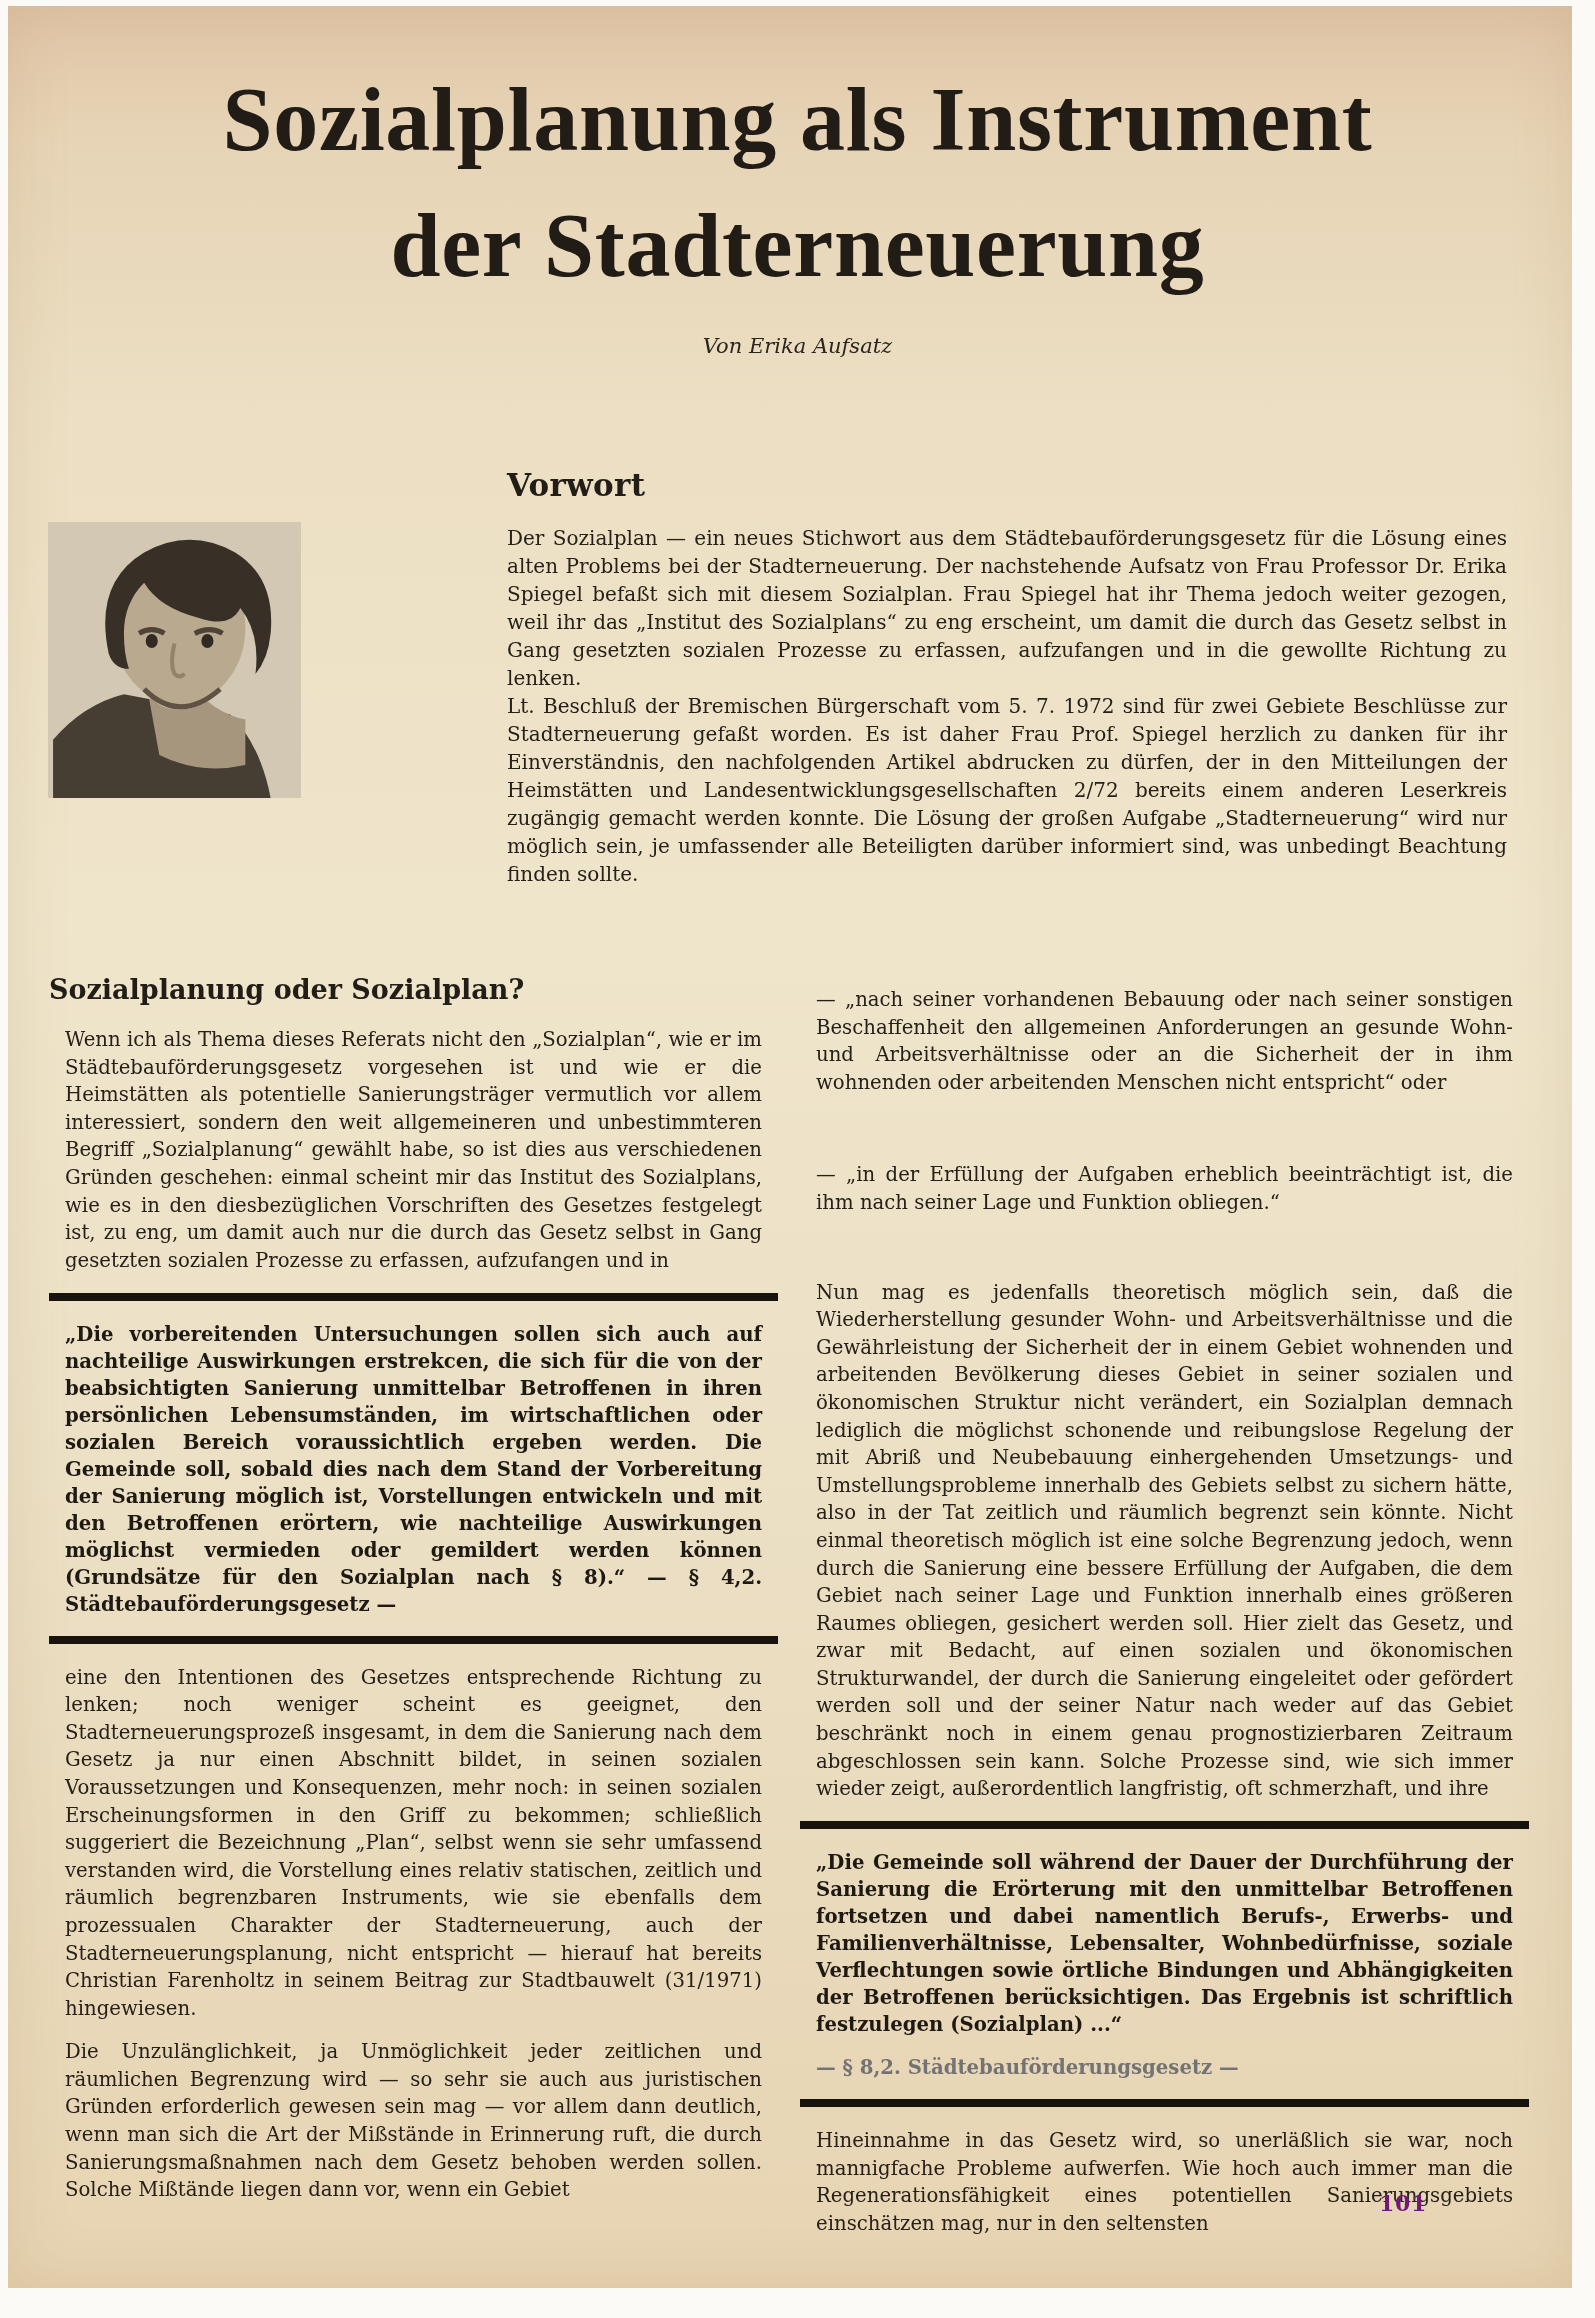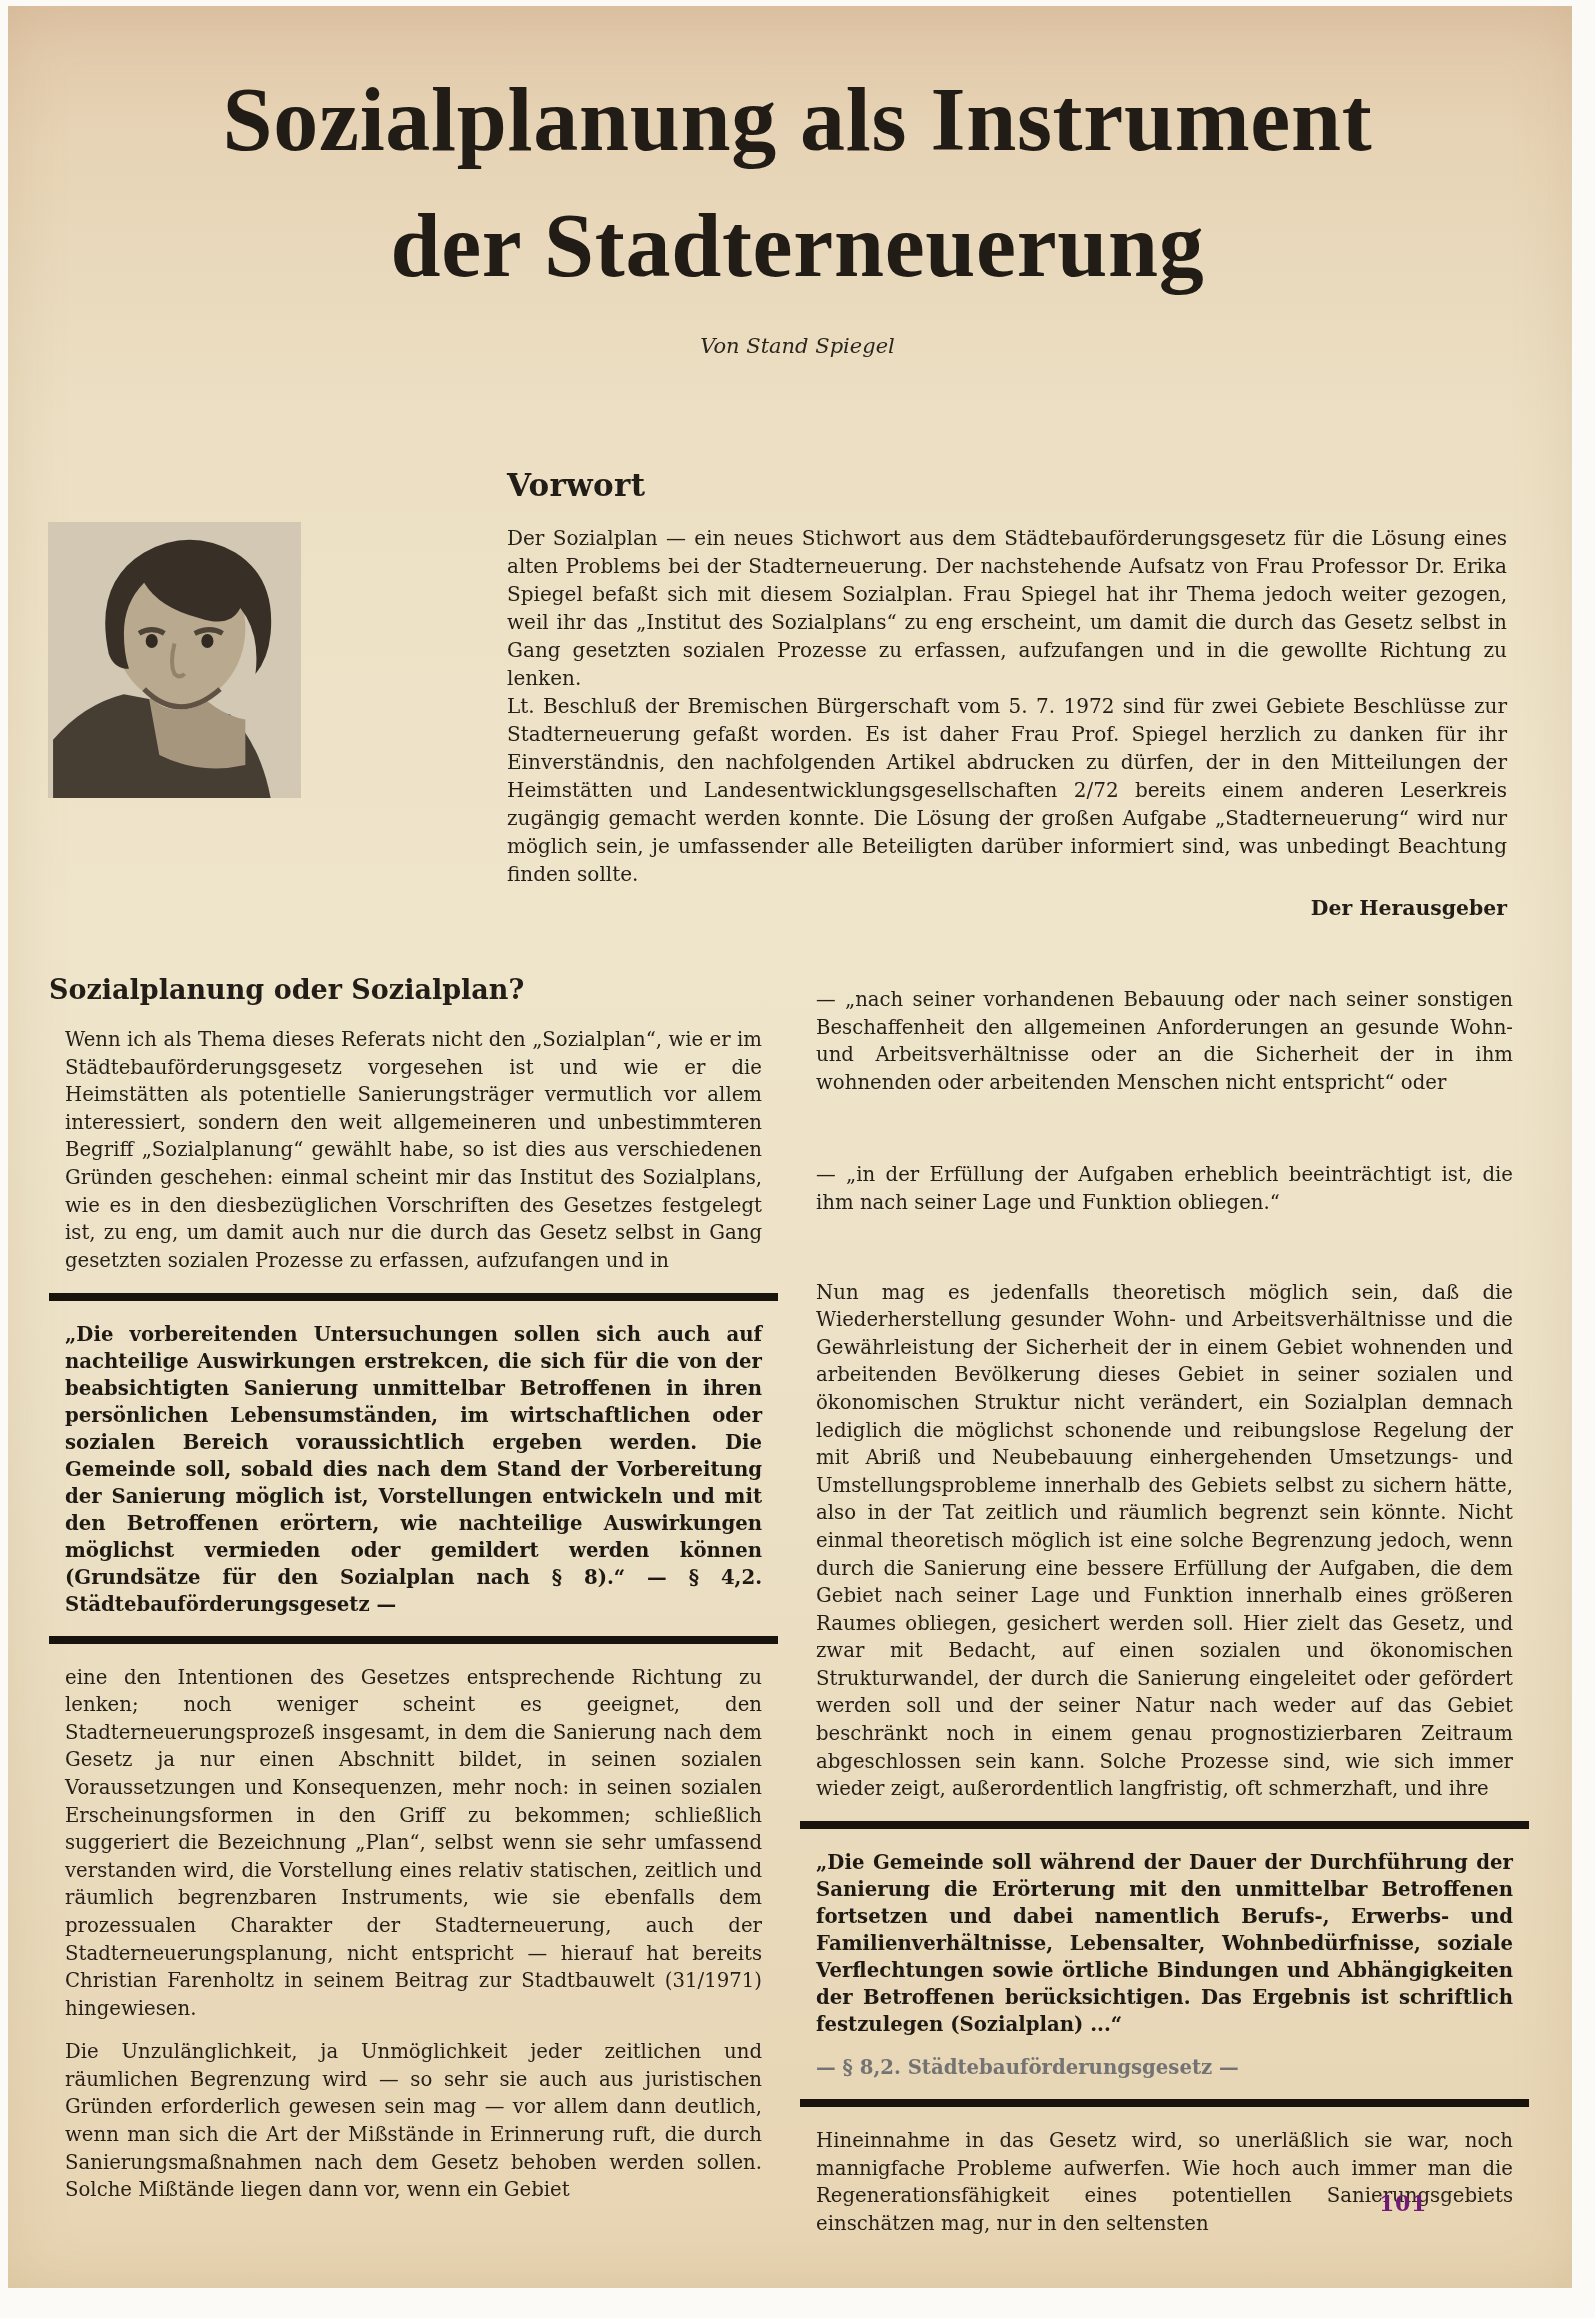--- a/index.html
+++ b/index.html
@@ -154,21 +154,21 @@
 <body>
 
 <div class="scan">
   <div class="paper"></div>
 
   <div class="title ink">
     <div>Sozialplanung als Instrument</div>
     <div>der Stadterneuerung</div>
   </div>
 
-  <div class="byline">Von Stand Spiegel</div>
+  <div class="byline">Von Erika Aufsatz</div>
 
   <div class="photo">
     <svg viewBox="0 0 100 109" preserveAspectRatio="none">
       <rect x="0" y="0" width="100" height="109" fill="#ccc5b4"></rect>
       <rect x="0" y="0" width="100" height="109" fill="url(#grain)" opacity="0"></rect>
       <path d="M2,109 L2,86 Q14,72 30,68 L72,76 Q84,88 88,109 Z" fill="#433a31"></path>
       <path d="M54,62 Q66,76 78,78 L78,96 Q60,100 44,92 L40,70 Z" fill="#a2937c"></path>
       <ellipse cx="52" cy="42" rx="26" ry="30" fill="#b5a68d"></ellipse>
       <path d="M24,52 Q18,24 38,12 Q56,2 74,12 Q90,22 88,44 Q87,54 82,60 Q84,44 76,34 Q72,42 60,38 Q44,34 38,24 Q30,32 30,44 Q30,52 32,58 Q26,58 24,52 Z" fill="#352d24"></path>
       <path d="M36,44 Q41,41 46,44" stroke="#4a4034" stroke-width="2" fill="none"></path>
@@ -181,21 +181,20 @@
     </svg>
   </div>
 
   <div class="vorwort-heading">Vorwort</div>
 
   <div class="vorwort-text">
     <p>Der Sozialplan — ein neues Stichwort aus dem Städtebauförderungsgesetz für die Lösung eines alten Problems bei der Stadterneuerung. Der nachstehende Aufsatz von Frau Professor Dr. Erika Spiegel befaßt sich mit diesem Sozialplan. Frau Spiegel hat ihr Thema jedoch weiter gezogen, weil ihr das „Institut des Sozialplans“ zu eng erscheint, um damit die durch das Gesetz selbst in Gang gesetzten sozialen Prozesse zu erfassen, aufzufangen und in die gewollte Richtung zu lenken.</p>
     <p>Lt. Beschluß der Bremischen Bürgerschaft vom 5. 7. 1972 sind für zwei Gebiete Beschlüsse zur Stadterneuerung gefaßt worden. Es ist daher Frau Prof. Spiegel herzlich zu danken für ihr Einverständnis, den nachfolgenden Artikel abdrucken zu dürfen, der in den Mitteilungen der Heimstätten und Landesentwicklungsgesellschaften 2/72 bereits einem anderen Leserkreis zugängig gemacht werden konnte. Die Lösung der großen Aufgabe „Stadterneuerung“ wird nur möglich sein, je umfassender alle Beteiligten darüber informiert sind, was unbedingt Beachtung finden sollte.</p>
   </div>
 
-  <div class="vorwort-signoff">Der Herausgeber</div>
 
   <div class="columns">
 
     <div class="col">
       <div class="col-heading">Sozialplanung oder Sozialplan?</div>
       <p>Wenn ich als Thema dieses Referats nicht den „Sozialplan“, wie er im Städtebauförderungsgesetz vorgesehen ist und wie er die Heimstätten als potentielle Sanierungsträger vermutlich vor allem interessiert, sondern den weit allgemeineren und unbestimmteren Begriff „Sozialplanung“ gewählt habe, so ist dies aus verschiedenen Gründen geschehen: einmal scheint mir das Institut des Sozialplans, wie es in den diesbezüglichen Vorschriften des Gesetzes festgelegt ist, zu eng, um damit auch nur die durch das Gesetz selbst in Gang gesetzten sozialen Prozesse zu erfassen, aufzufangen und in</p>
       <div class="rule"></div>
       <p class="quote">„Die vorbereitenden Untersuchungen sollen sich auch auf nachteilige Auswirkungen erstrekcen, die sich für die von der beabsichtigten Sanierung unmittelbar Betroffenen in ihren persönlichen Lebensumständen, im wirtschaftlichen oder sozialen Bereich voraussichtlich ergeben werden. Die Gemeinde soll, sobald dies nach dem Stand der Vorbereitung der Sanierung möglich ist, Vorstellungen entwickeln und mit den Betroffenen erörtern, wie nachteilige Auswirkungen möglichst vermieden oder gemildert werden können (Grundsätze für den Sozialplan nach § 8).“ — § 4,2. Städtebauförderungsgesetz —</p>
       <div class="rule"></div>
       <p>eine den Intentionen des Gesetzes entsprechende Richtung zu lenken; noch weniger scheint es geeignet, den Stadterneuerungsprozeß insgesamt, in dem die Sanierung nach dem Gesetz ja nur einen Abschnitt bildet, in seinen sozialen Voraussetzungen und Konsequenzen, mehr noch: in seinen sozialen Erscheinungsformen in den Griff zu bekommen; schließlich suggeriert die Bezeichnung „Plan“, selbst wenn sie sehr umfassend verstanden wird, die Vorstellung eines relativ statischen, zeitlich und räumlich begrenzbaren Instruments, wie sie ebenfalls dem prozessualen Charakter der Stadterneuerung, auch der Stadterneuerungsplanung, nicht entspricht — hierauf hat bereits Christian Farenholtz in seinem Beitrag zur Stadtbauwelt (31/1971) hingewiesen.</p>

